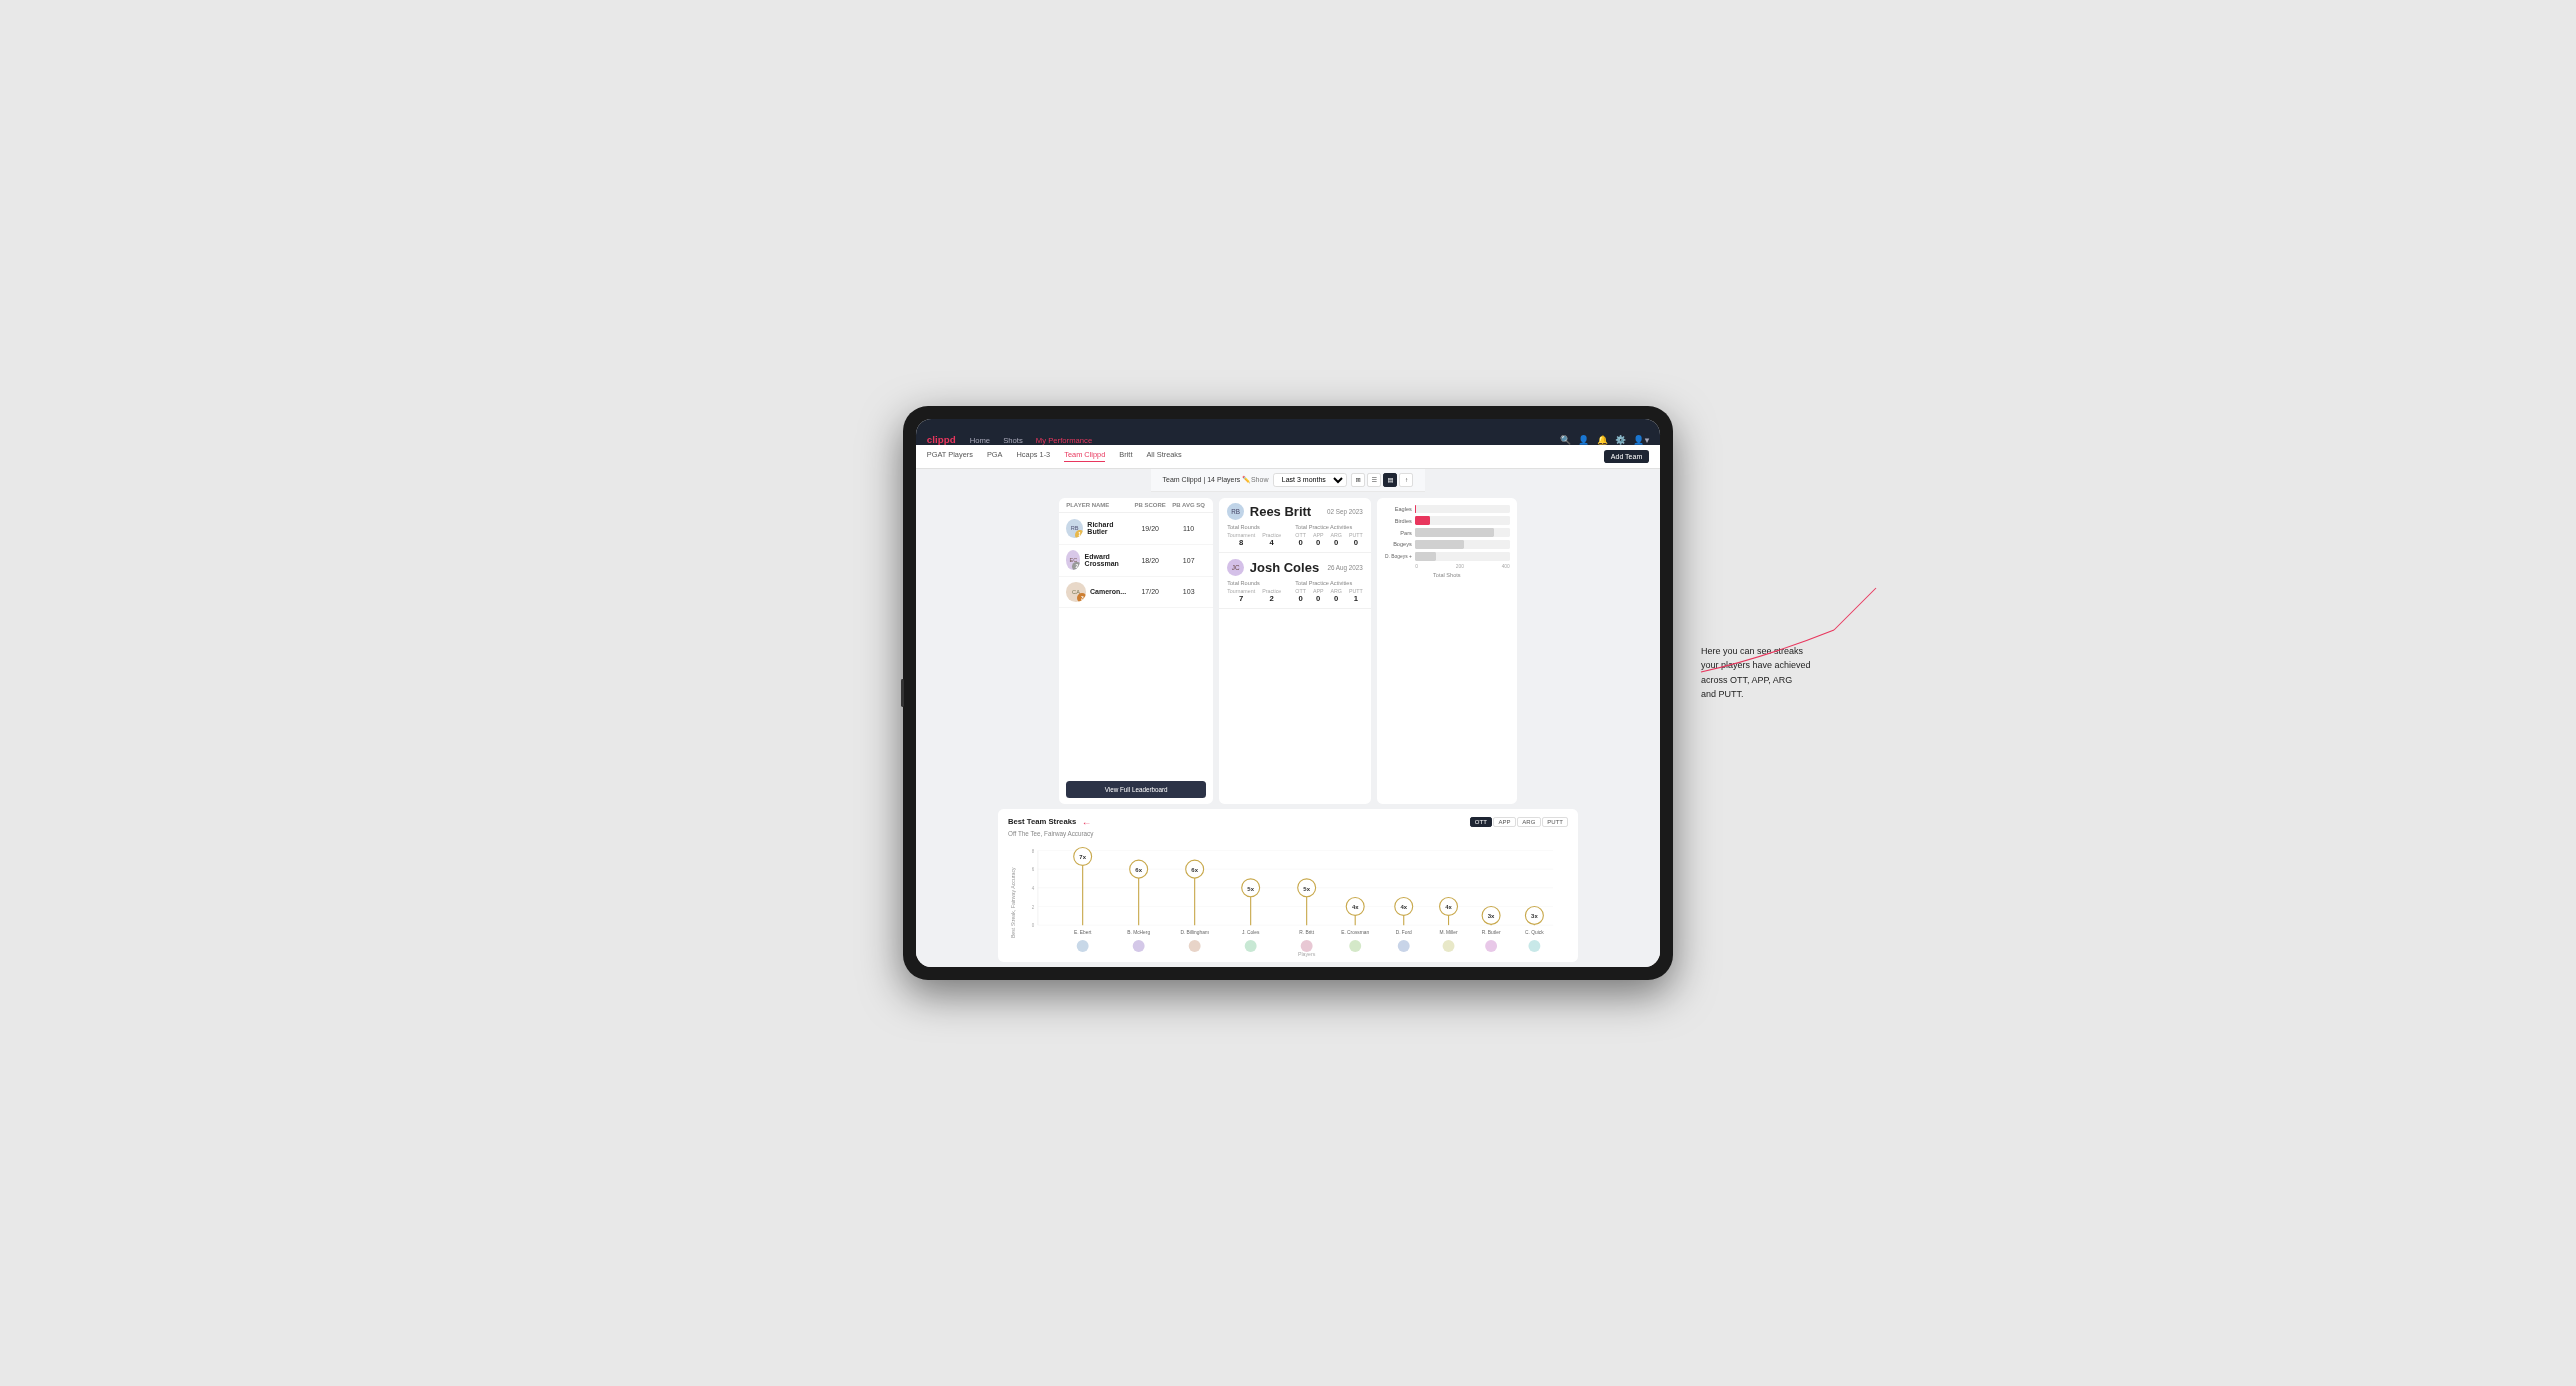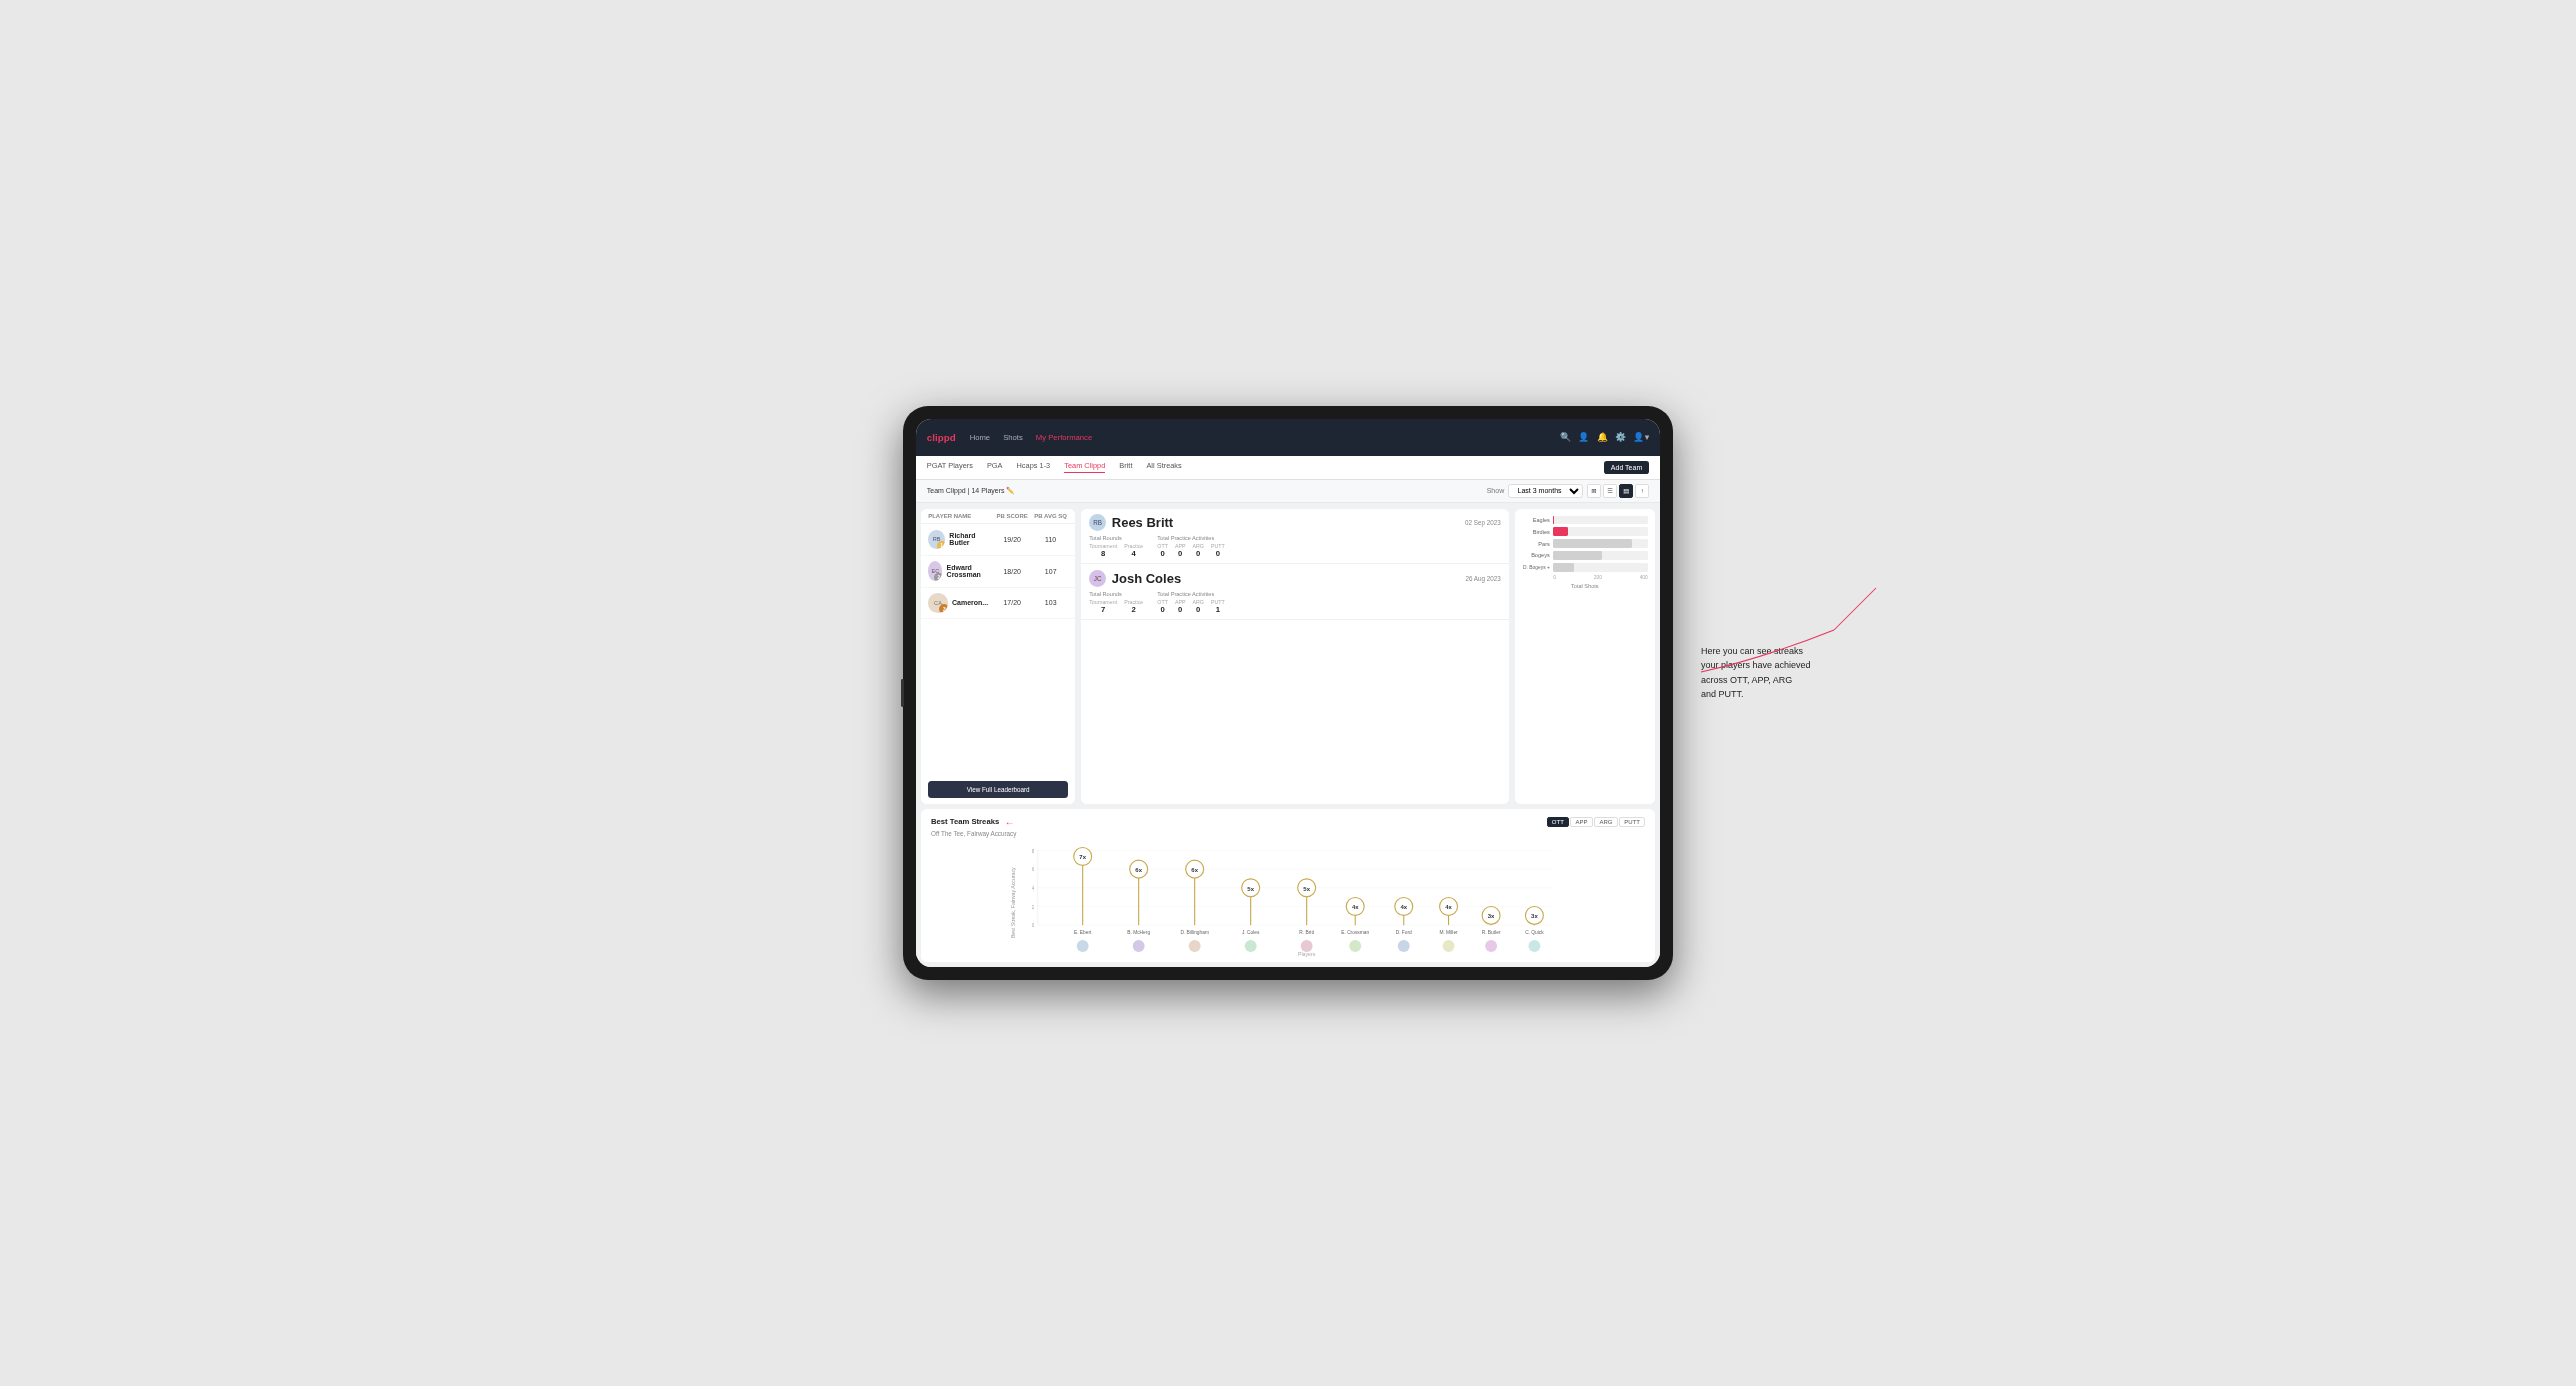--- a/index.html
+++ b/index.html
@@ -25,23 +25,23 @@
       height: 100%;
       background: #f5f5f5;
       border-radius: 15.4px;
       overflow: hidden;
       display: flex;
       flex-direction: column;
     }
     
     .navbar {
       background: #1e2533;
-      height: 37px;
-      display: flex;
-      align-items: center;
+      height: 26px;
+      display: flex;
+      align-items: flex-end;
       padding: 0 11.2px;
       flex-shrink: 0;
     }
     .navbar-logo {
       color: #e8365d;
       font-weight: 700;
       font-size: 9.8px;
       margin-right: 14px;
     }
     .navbar-nav {
@@ -100,20 +100,21 @@
       font-size: 7px;
       cursor: pointer;
     }
     
     .content {
       flex: 1;
       display: flex;
       flex-direction: column;
       overflow: hidden;
       background: #f0f1f3;
+      align-items: center;
     }
     
     .team-header {
       background: #f7f8fa;
       padding: 4.2px 11.2px;
       display: flex;
       align-items: center;
       font-size: 7px;
       color: #333;
       border-bottom: 0.7px solid #e8e8e8;

